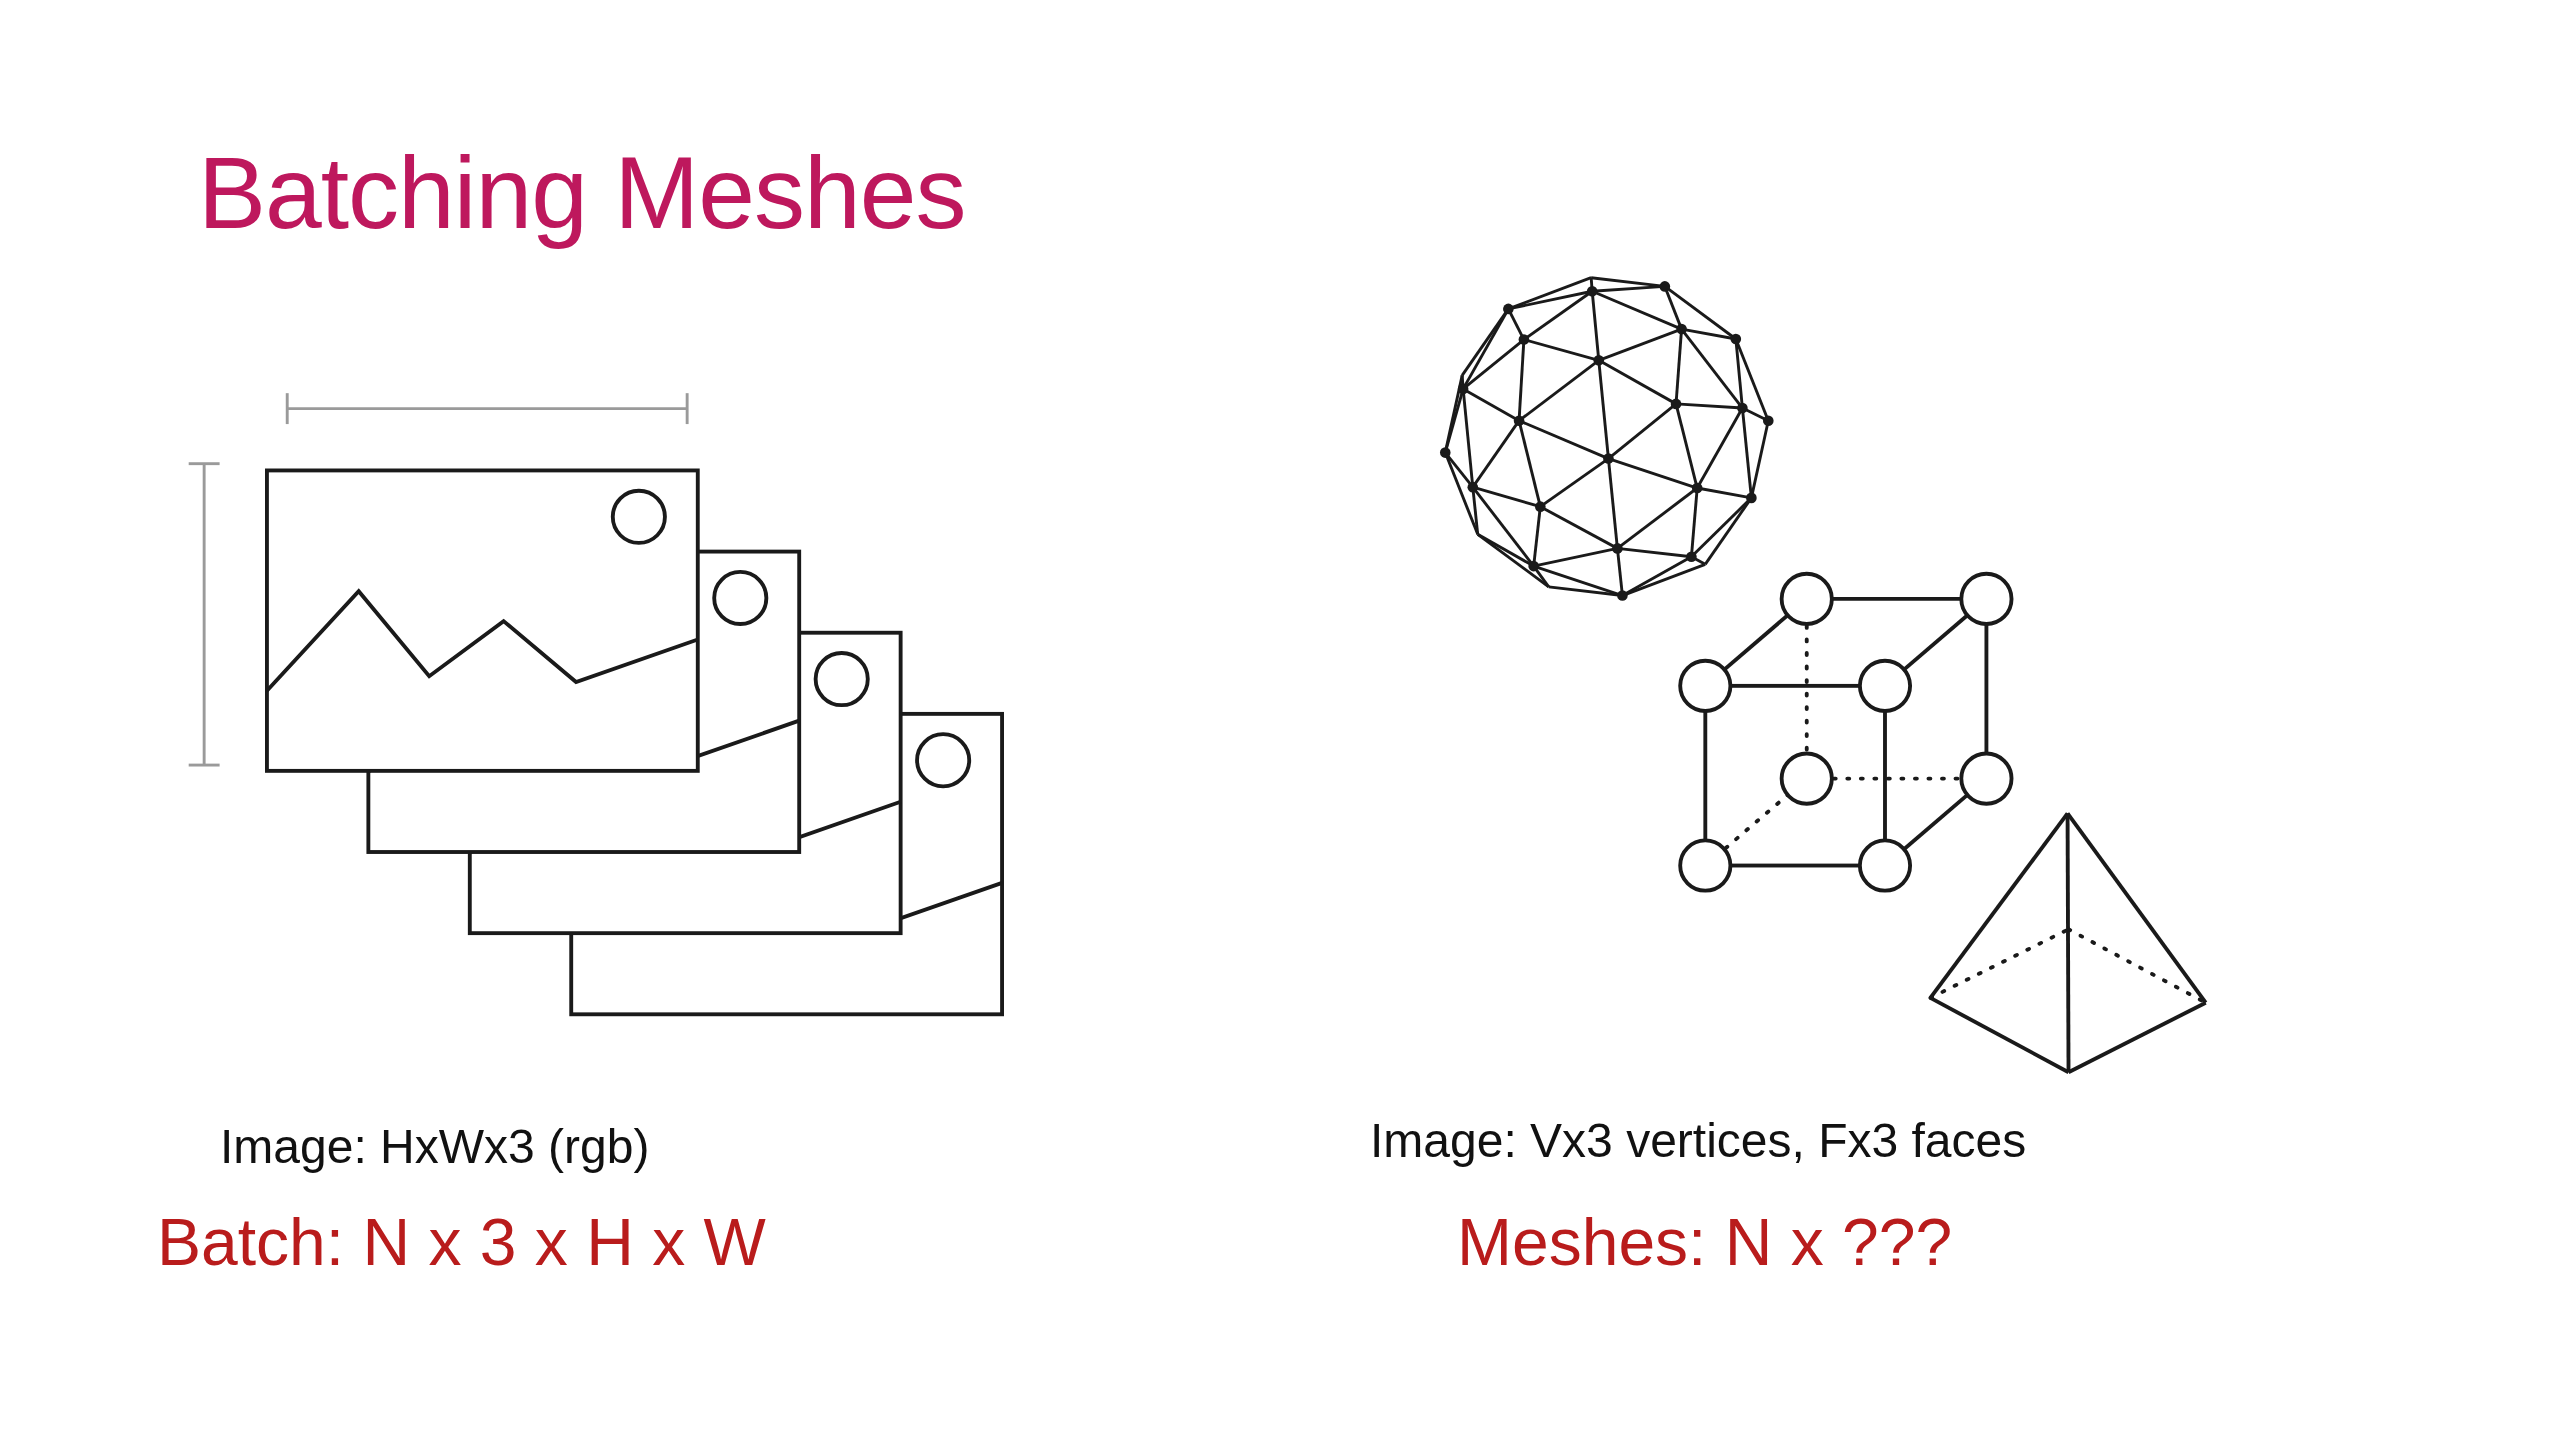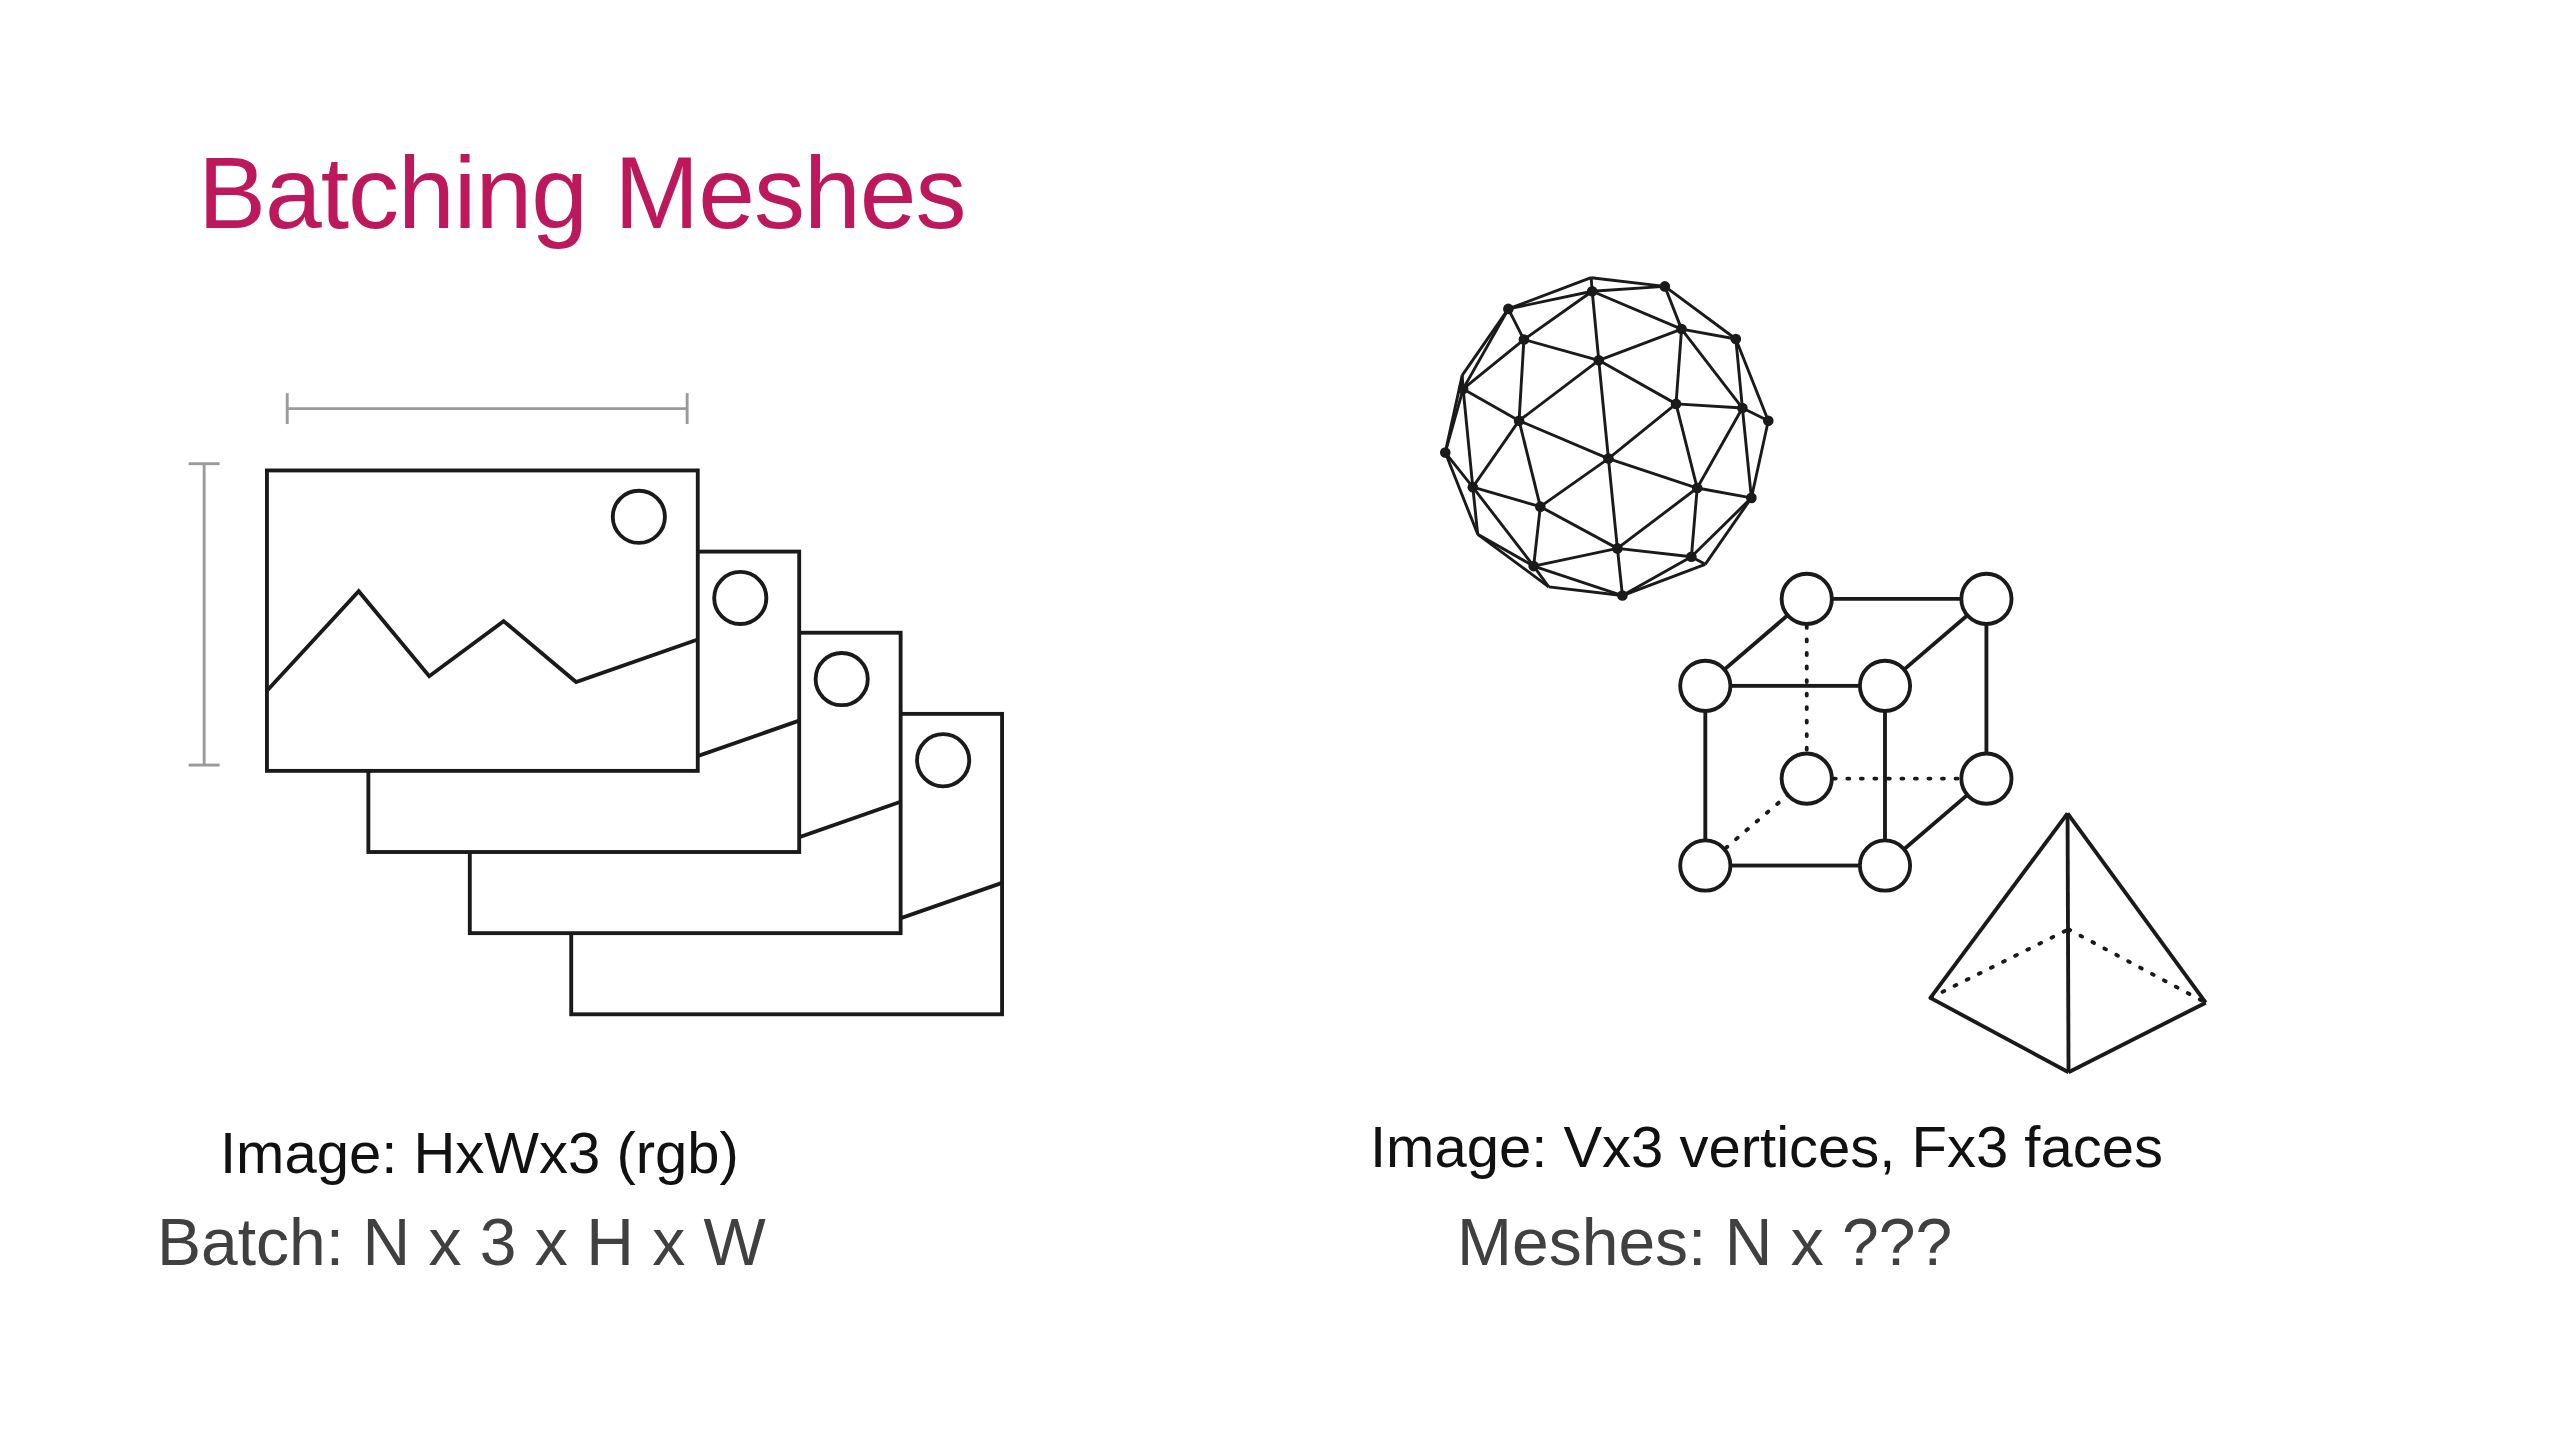--- a/index.html
+++ b/index.html
@@ -15,25 +15,25 @@
     position:absolute;
     left:198px; top:135px;
     font-size:102px;
     font-weight:300;
     color:#be185d;
     letter-spacing:-1px;
   }
   .caption {
     position:absolute;
     color:#111;
-    font-size:58px;
+    font-size:48px;
   }
   .batch {
     position:absolute;
-    color:#404040;
+    color:#b91c1c;
     font-size:66px;
   }
   #caption-image { left:220px; top:1119px; }
   #batch-left    { left:157px; top:1204px; }
   #caption-mesh  { left:1370px; top:1113px; }
   #batch-right   { left:1457px; top:1204px; }
   #figures { position:absolute; left:0; top:0; }
 </style>
 </head>
 <body style="background: rgb(255, 255, 255);">

